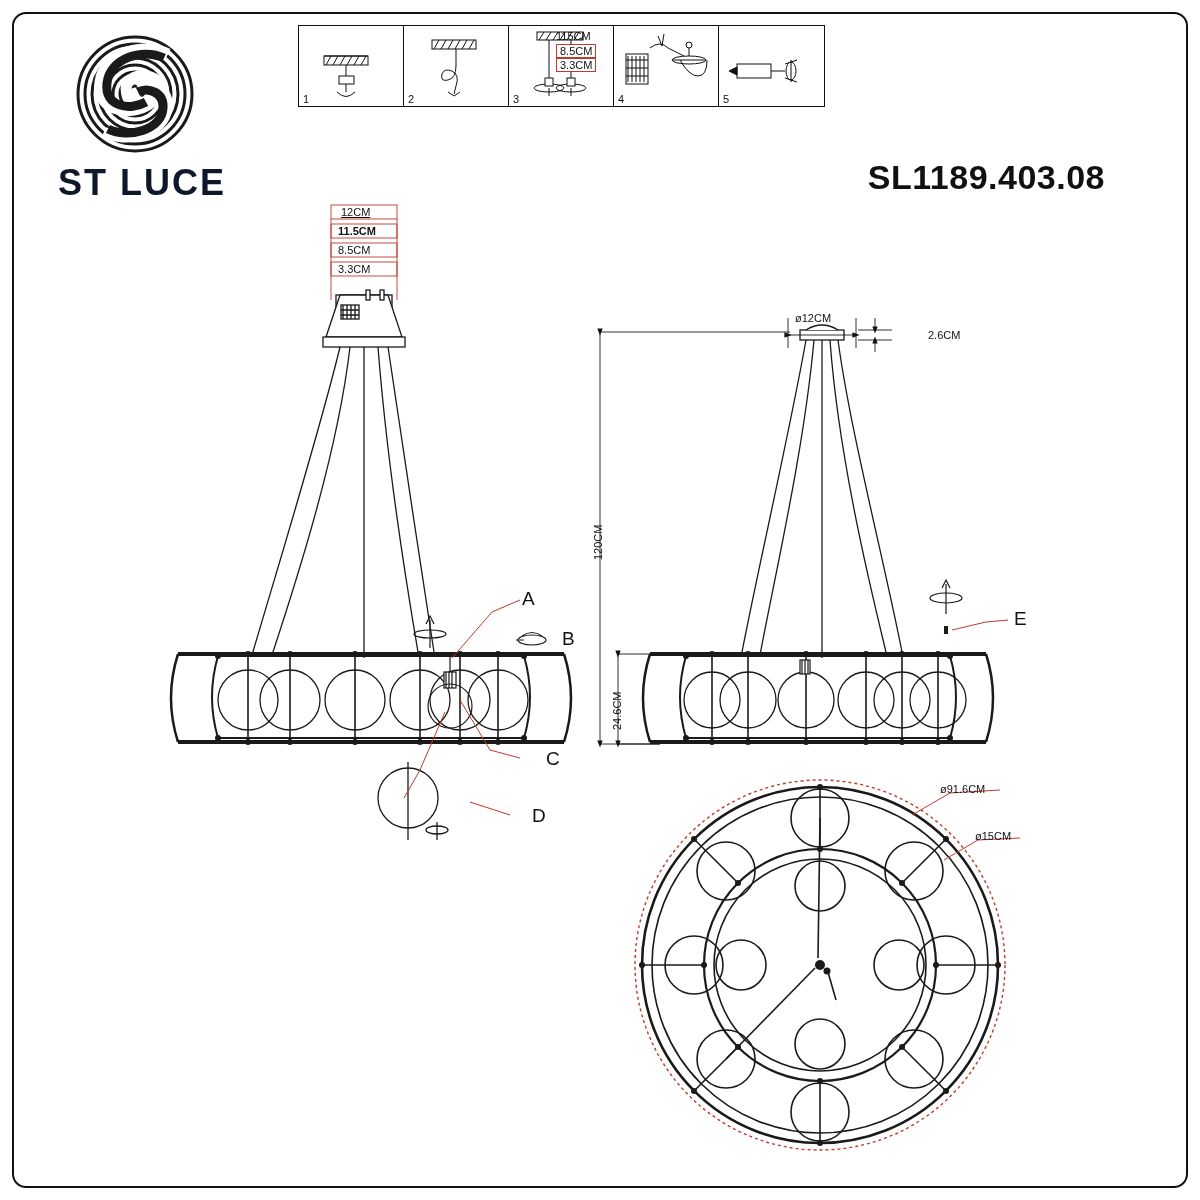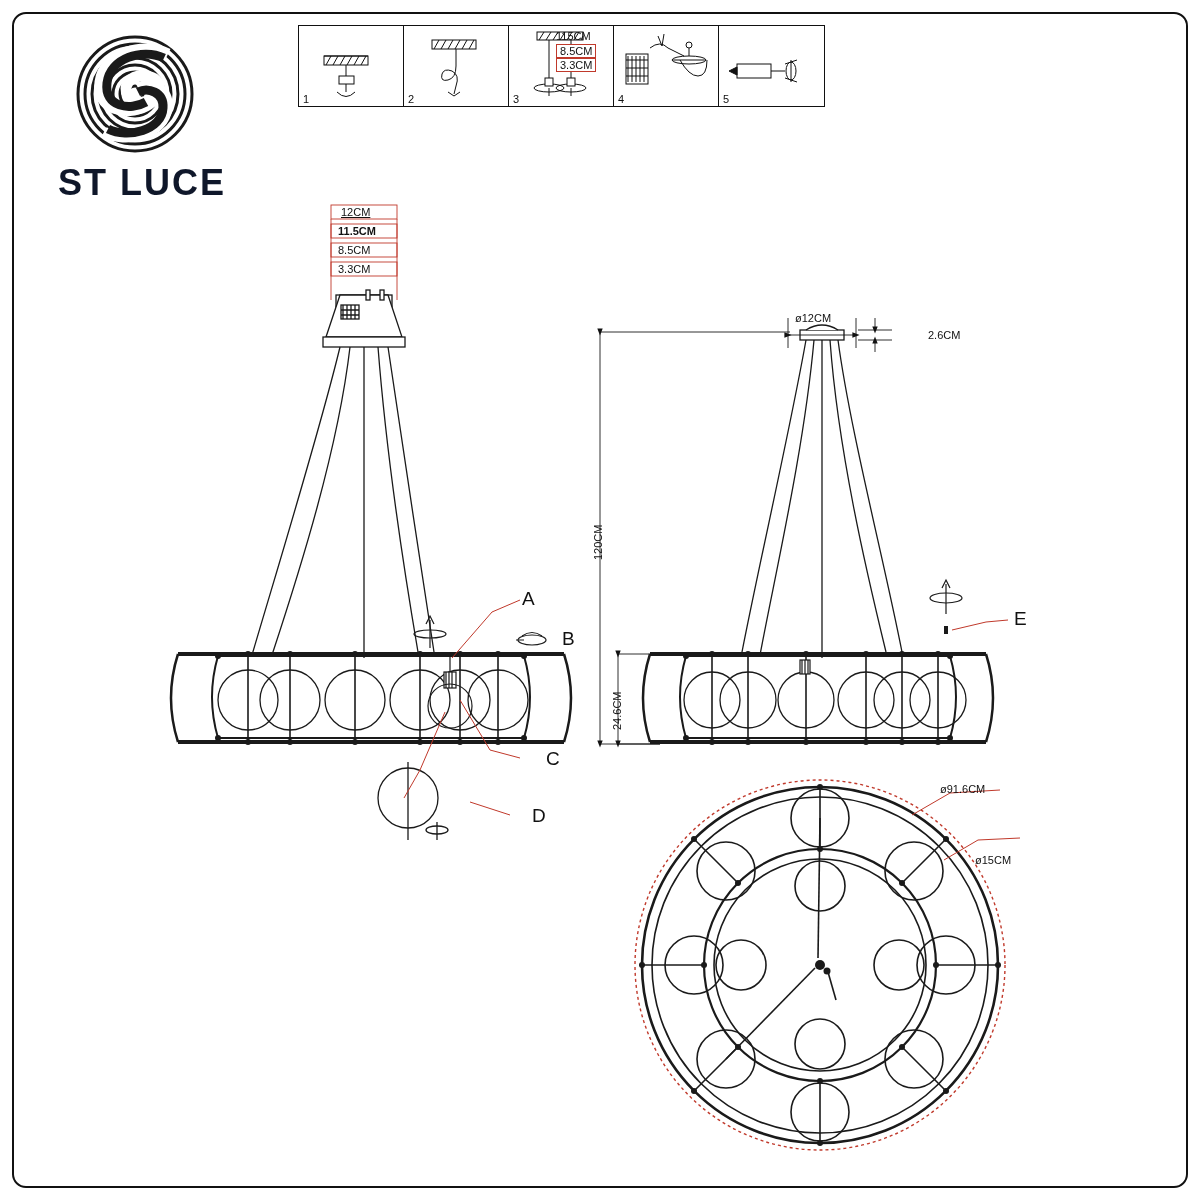--- a/index.html
+++ b/index.html
@@ -227,20 +227,21 @@
         </g>
       </svg>
       <span class="num">5</span>
     </div>
   </div>
 
   <div class="dimtext" style="left:556px; top:30px;text-align:center;">115CM</div>
   <div class="dimtext boxed" style="left:556px; top:44px;">8.5CM</div>
   <div class="dimtext boxed" style="left:556px; top:58px;">3.3CM</div>
 
+  <div class="model">SL1189.403.08</div>
 
   <svg class="draw" viewBox="0 0 1200 1200">
     <defs>
       <marker id="arr" markerWidth="8" markerHeight="8" refX="4" refY="3" orient="auto">
         <path d="M0,0 L8,3 L0,6 z" fill="#111"></path>
       </marker>
       <marker id="arrR" markerWidth="8" markerHeight="8" refX="4" refY="3" orient="auto">
         <path d="M0,0 L8,3 L0,6 z" fill="#c0392b"></path>
       </marker>
     </defs>
@@ -518,15 +519,15 @@
   <div class="calloutletter" style="left:546px; top:748px;">C</div>
   <div class="calloutletter" style="left:532px; top:805px;">D</div>
   <div class="calloutletter" style="left:1014px; top:608px;">E</div>
 
   <div class="dimtext" style="left:795px; top:312px;">ø12CM</div>
   <div class="dimtext" style="left:880px; top:329px;margin-left:48px;">2.6CM</div>
   <div class="vtext" style="left:592px; top:560px;">120CM</div>
   <div class="vtext" style="left:611px; top:730px;">24.6CM</div>
 
   <div class="dimtext" style="left:940px; top:783px;">ø91.6CM</div>
-  <div class="dimtext" style="left:975px; top:830px;margin-top:24px;">ø15CM</div>
+  <div class="dimtext" style="left:975px; top:830px;">ø15CM</div>
 
 </div>
 
 </body></html>

